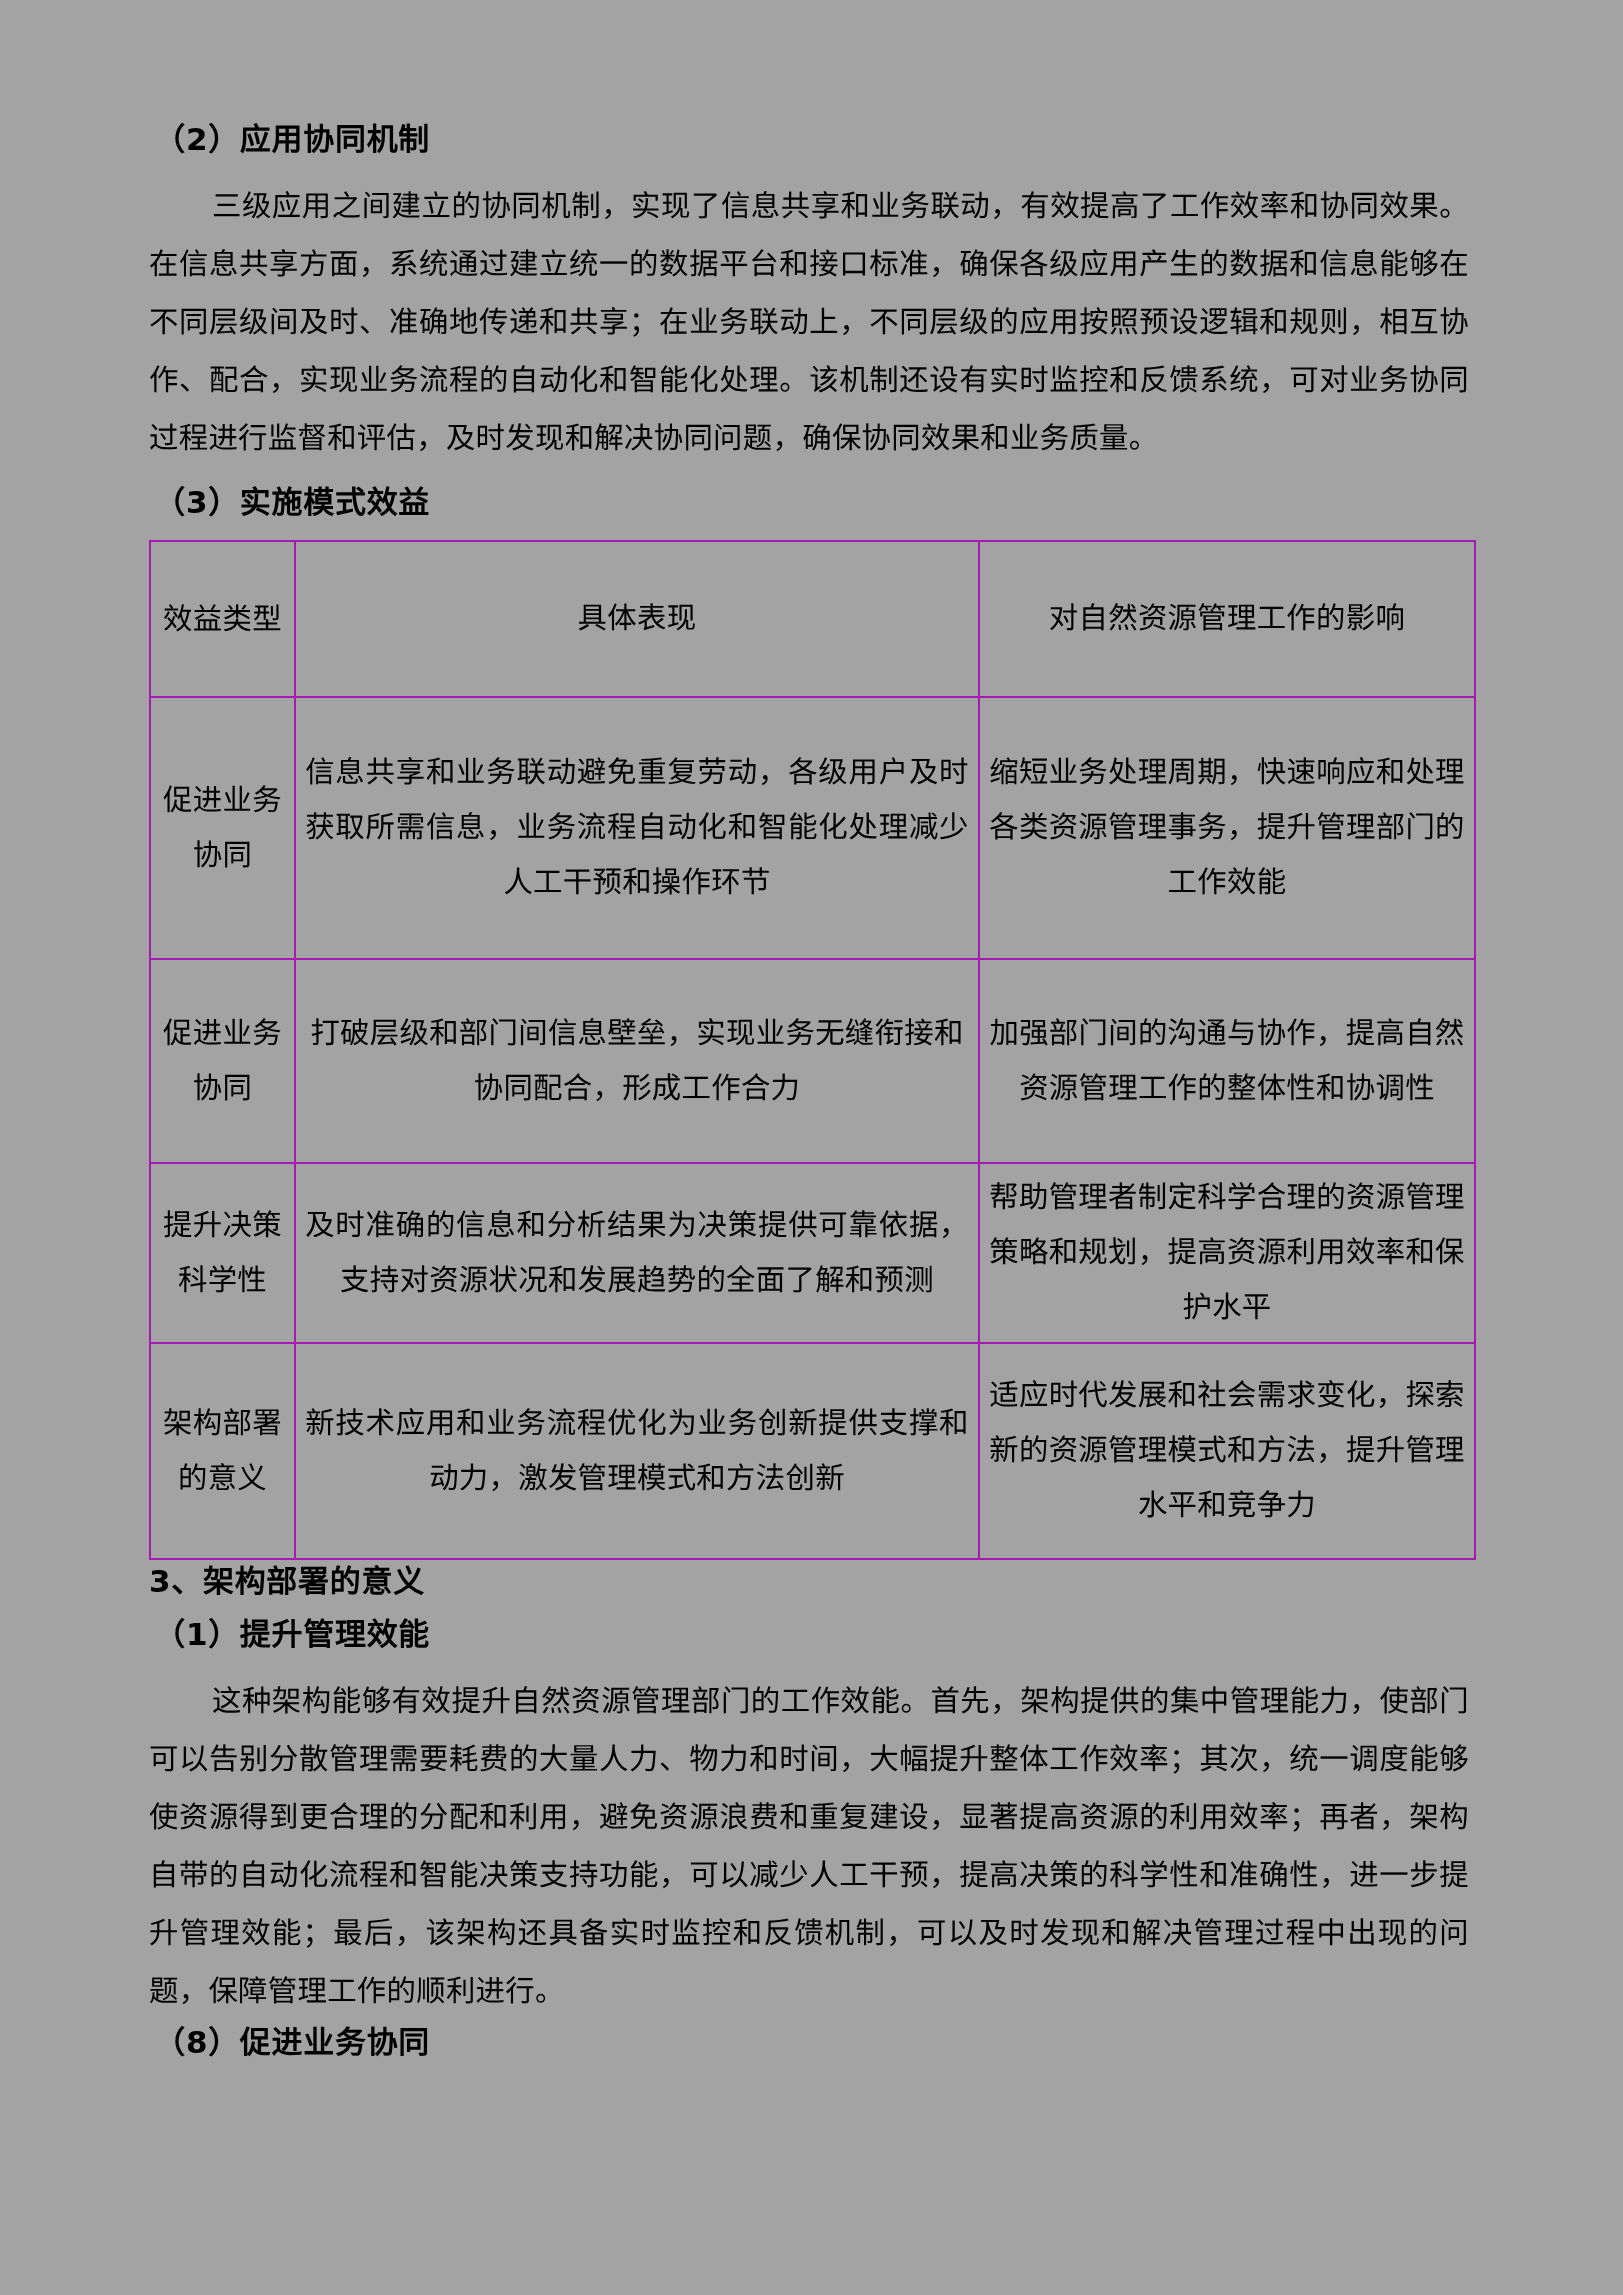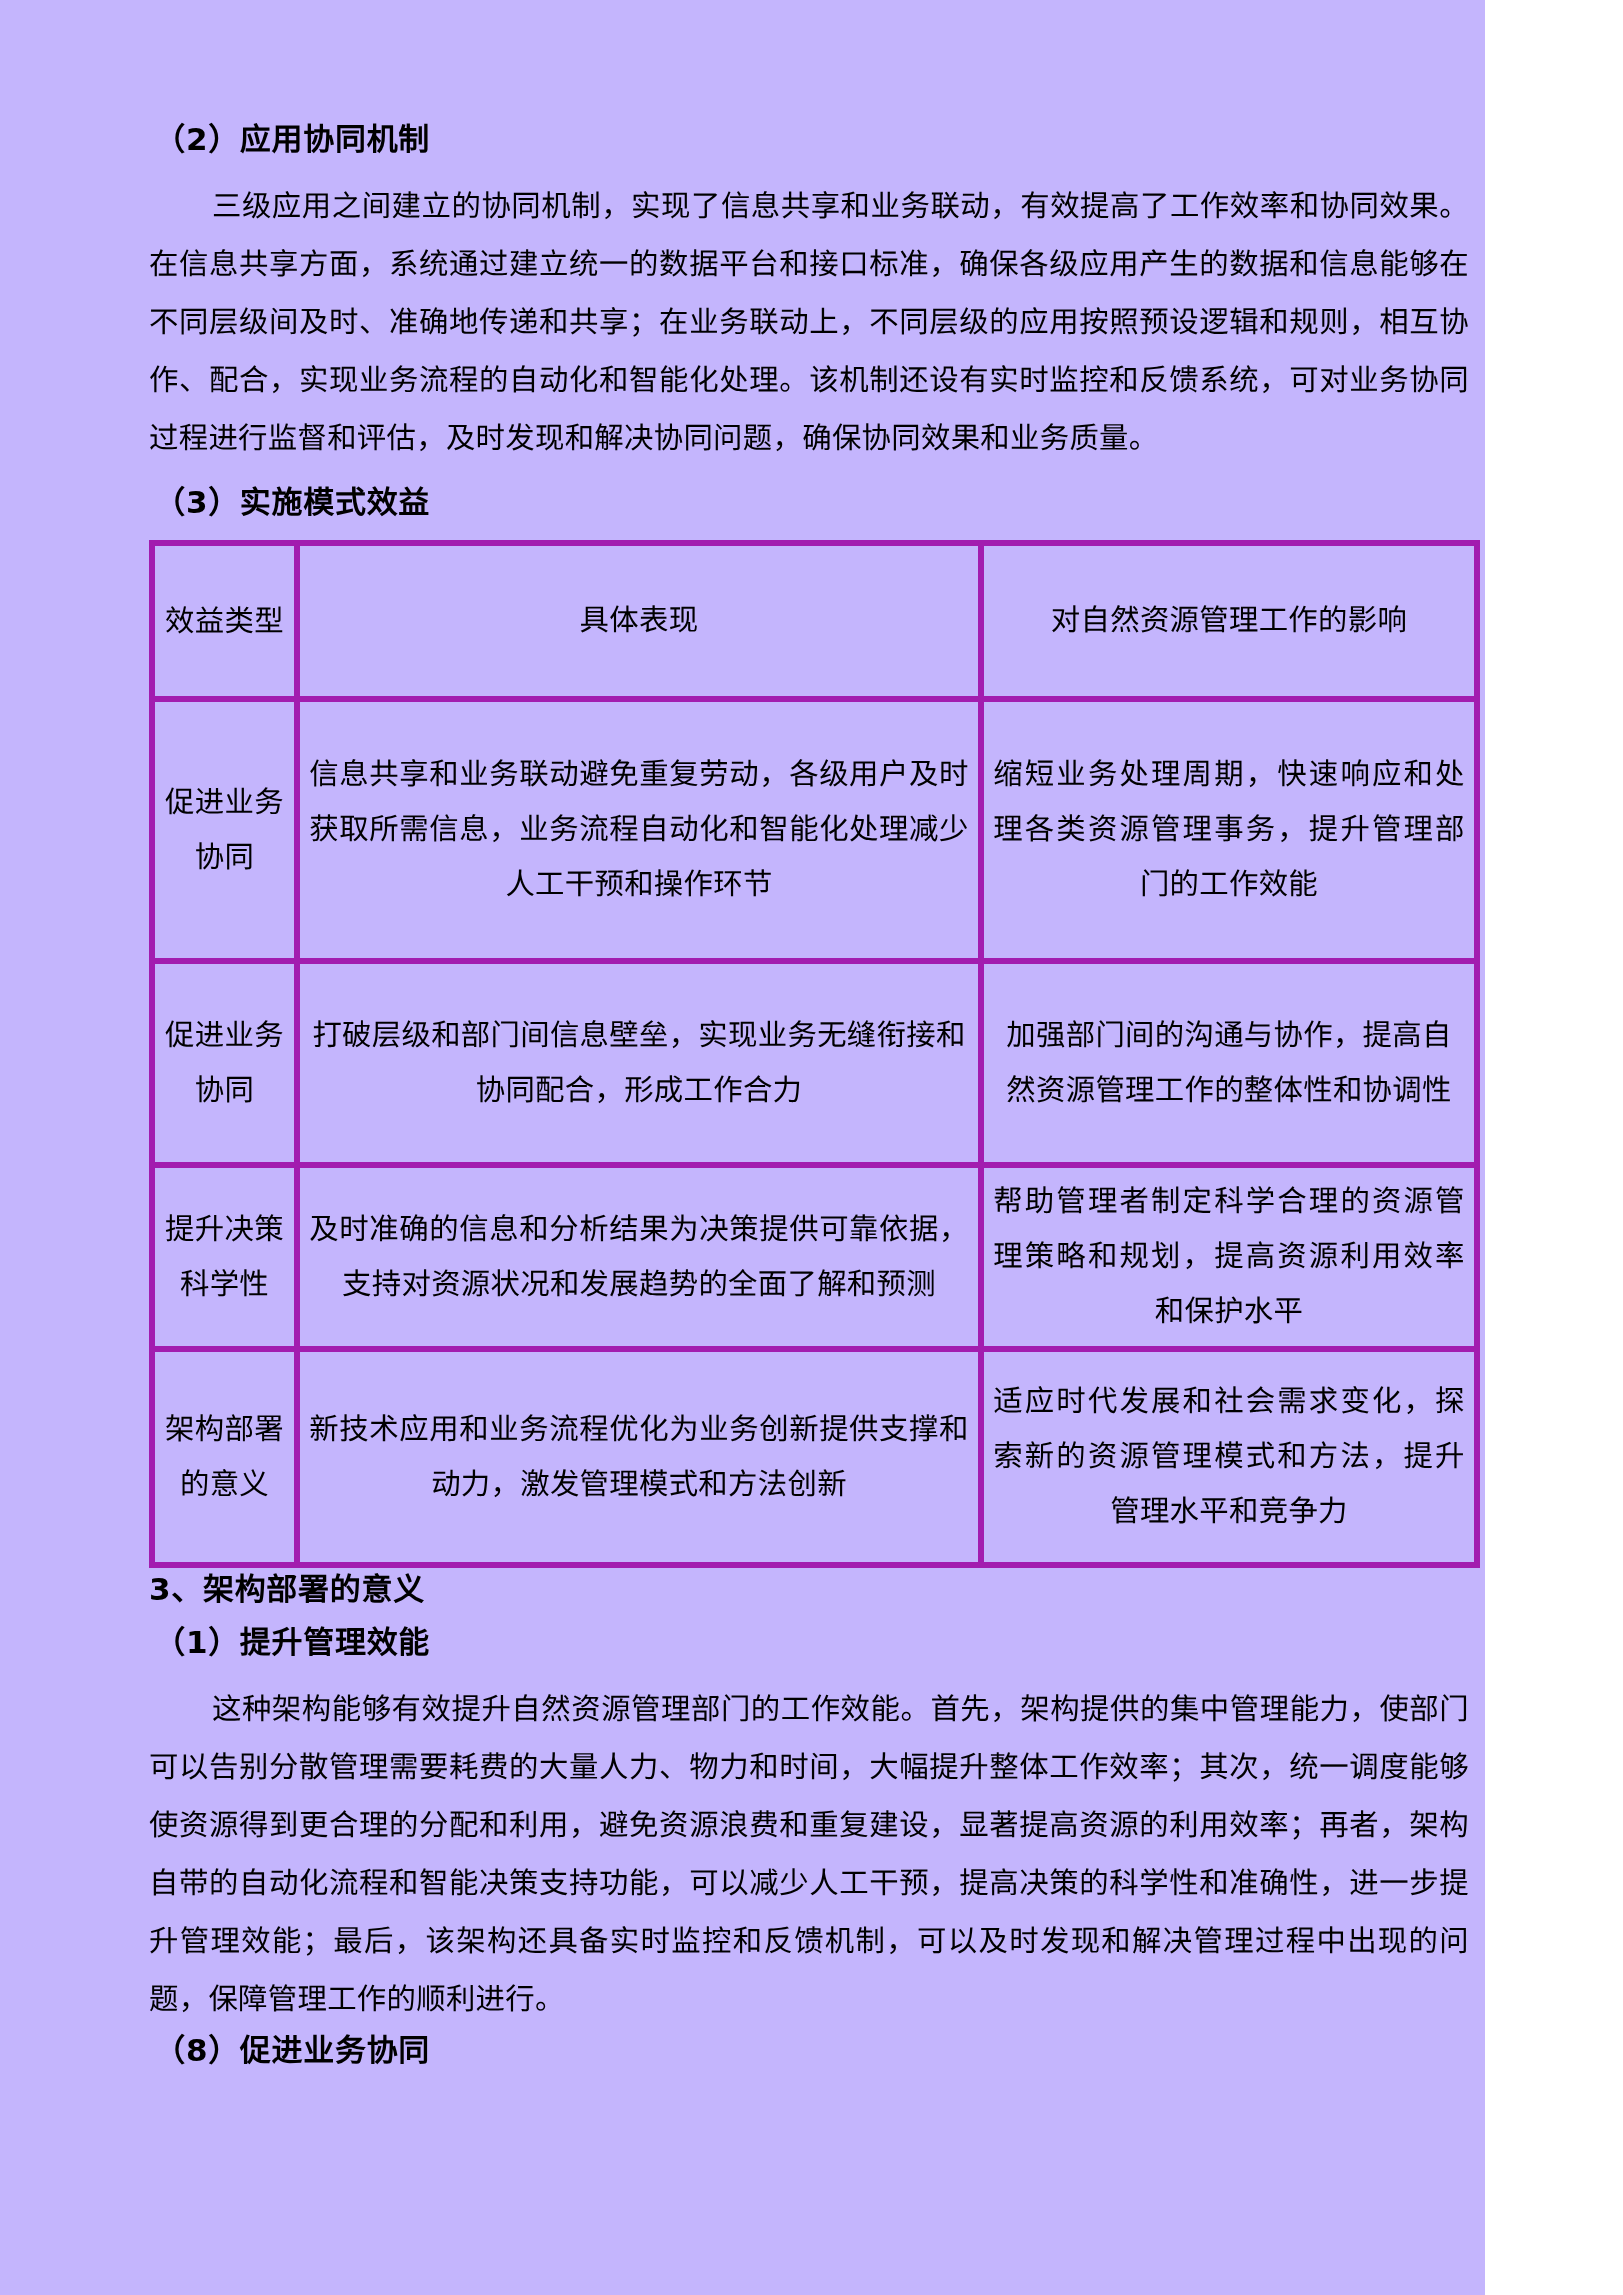--- a/index.html
+++ b/index.html
@@ -7,23 +7,23 @@
     margin: 0;
     padding: 0;
     background: #ffffff;
   }
   body {
     font-family: "DejaVu Serif", "Liberation Serif", serif;
     color: #000000;
   }
   .page {
     position: relative;
-    width: 1485px;
+    width: 1623px;
     height: 2295px;
-    background: #c4b5fd;
+    background: #a3a3a3;
     box-sizing: border-box;
     padding: 124px 154px 0 149px;
     overflow: hidden;
   }
   .doc-body {
     width: 1320px;
   }
 
   
   .heading {
@@ -64,21 +64,21 @@
 
   
   .benefit-table {
     width: 1325px;
     border-collapse: collapse;
     margin: 3.9px 0 3.9px 0;
     table-layout: fixed;
     font-family: "DejaVu Serif", "Liberation Serif", serif;
   }
   .benefit-table td {
-    border: 6px solid #a21caf;
+    border: 2px solid #a21caf;
     font-size: 29.4px;
     line-height: 55px;
     vertical-align: middle;
     padding: 6.5px 9.2px;
     box-sizing: border-box;
     letter-spacing: 0.3px;
     word-break: break-all;
   }
   .col-type  { width: 145px; text-align: center; }
   .col-detail{ width: 684px; text-align: center; }

